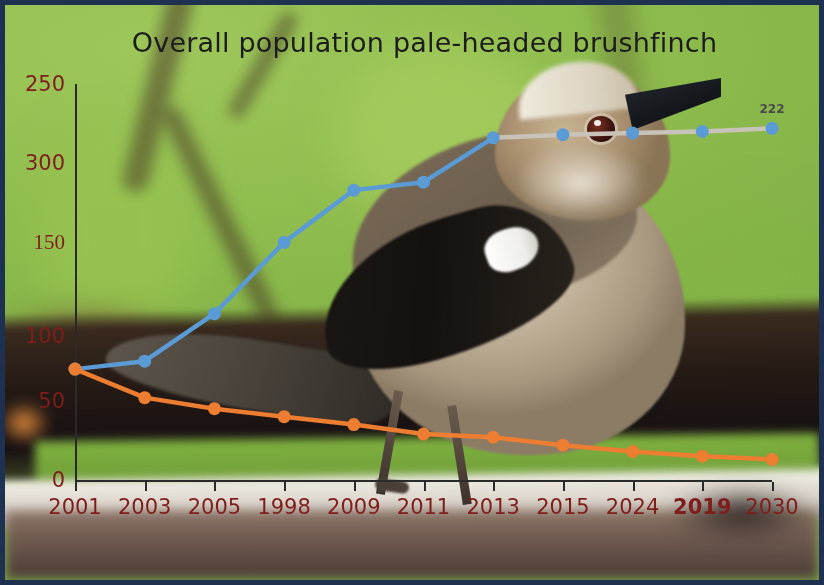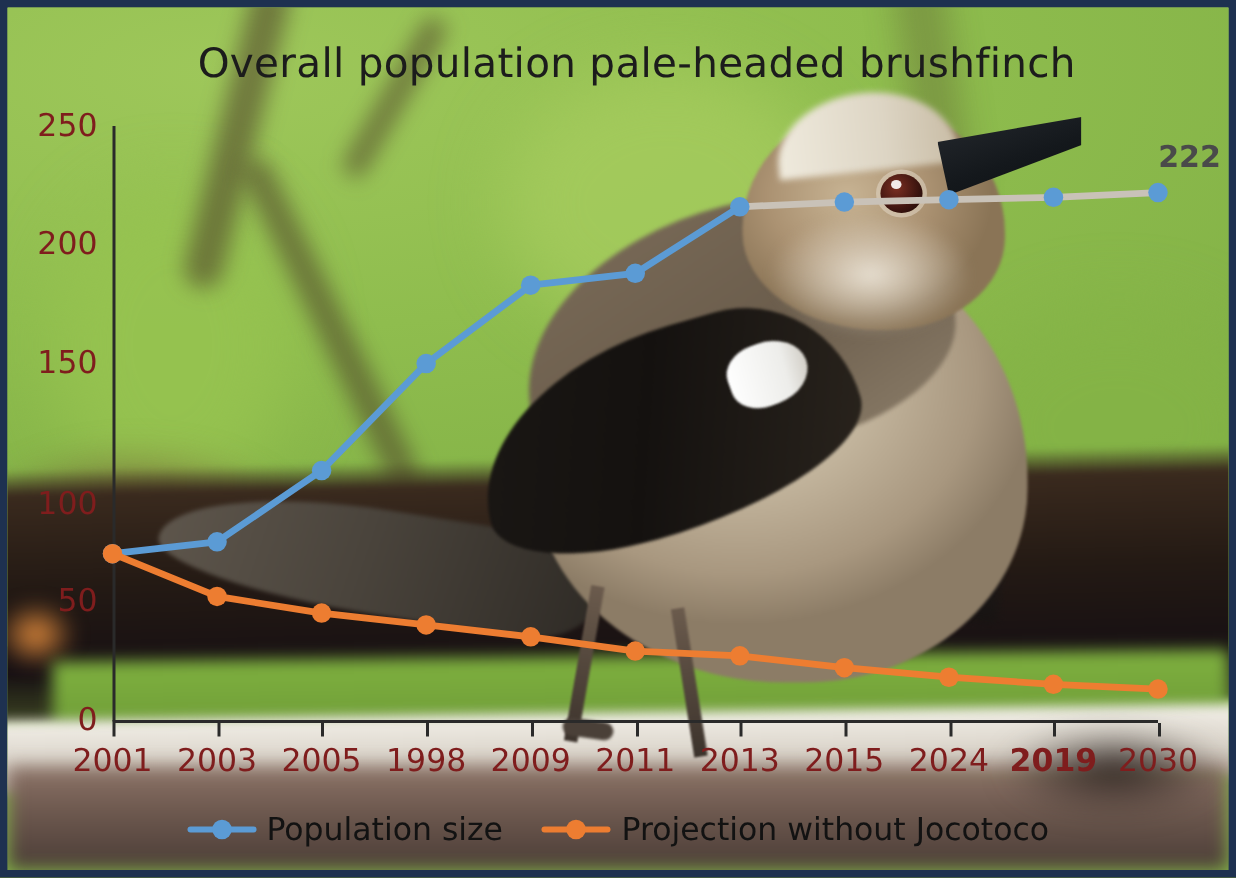--- a/index.html
+++ b/index.html
@@ -215,23 +215,22 @@
     letter-spacing: .2px;
     margin-left: 25px;
   }
 
   #series-svg { position:absolute; left:0; top:0; width:824px; height:585px; overflow: visible; }
 
   .dp-label {
     position:absolute;
     transform: translate(-50%, -100%);
     color:#4a4a4a;
-    font-size: 20px;
+    font-size: 12px;
     font-weight: bold;
-    margin-left: 21px;
   }
 
   
   .legend {
     position:absolute;
     left:0; right:0; top: 536px;
     display:flex;
     justify-content:center;
     align-items:center;
     gap: 26px;
@@ -299,24 +298,24 @@
         <div class="y-label-wrap" style="top: 475px;">
           <div class="axis-label y-label" style="position: relative; transform: translateY(-50%);">0</div>
         </div>
         <div class="y-label-wrap" style="top: 395.8px;">
           <div class="axis-label y-label" style="position: relative; transform: translateY(-50%);">50</div>
         </div>
         <div class="y-label-wrap" style="top: 331px;">
           <div class="axis-label y-label" style="position: relative; transform: translateY(-50%);">100</div>
         </div>
         <div class="y-label-wrap" style="top: 237.4px;">
-          <div class="axis-label y-label" style="position: relative; transform: translateY(-50%);">150</div>
+          <div class="axis-label y-label" style="position: relative; transform: translateY(-50%); font-family: Liberation Serif, serif;">150</div>
         </div>
         <div class="y-label-wrap" style="top: 158.2px;">
-          <div class="axis-label y-label" style="position: relative; transform: translateY(-50%);">200</div>
+          <div class="axis-label y-label" style="position: relative; transform: translateY(-50%);">300</div>
         </div>
         <div class="y-label-wrap" style="top: 79px;">
           <div class="axis-label y-label" style="position: relative; transform: translateY(-50%);">250</div>
         </div>
       </div>
     <div id="x-ticks">
         <div class="x-tick" style="left: 70px;"></div>
         <div class="x-tick" style="left: 139.7px;"></div>
         <div class="x-tick" style="left: 209.4px;"></div>
         <div class="x-tick" style="left: 279.1px;"></div>
@@ -367,31 +366,15 @@
         <circle cx="557.9" cy="440.152" r="6.5" fill="#ED7D31"></circle>
         <circle cx="627.6" cy="446.488" r="6.5" fill="#ED7D31"></circle>
         <circle cx="697.3000000000001" cy="451.24" r="6.5" fill="#ED7D31"></circle>
         <circle cx="767" cy="454.408" r="6.5" fill="#ED7D31"></circle>
       </svg>
 
     <div id="annotations">
         <div class="dp-label" style="left: 767px; top: 111.352px; color: rgb(74, 74, 74);">222</div>
       </div>
 
-    <div class="legend">
-      <div class="legend-item">
-        <span class="legend-swatch">
-          <span class="bar" id="lg-bar-0" style="background: rgb(91, 155, 213);"></span>
-            <span class="dot" id="lg-dot-0" style="background: rgb(91, 155, 213);"></span>
-        </span>
-        <span class="legend-text">Population size</span>
-      </div>
-      <div class="legend-item">
-        <span class="legend-swatch">
-          <span class="bar" id="lg-bar-1" style="background: rgb(237, 125, 49);"></span>
-            <span class="dot" id="lg-dot-1" style="background: rgb(237, 125, 49);"></span>
-        </span>
-        <span class="legend-text">Projection without Jocotoco</span>
-      </div>
-    </div>
 
   </div>
 </div>
 
 </body></html>

